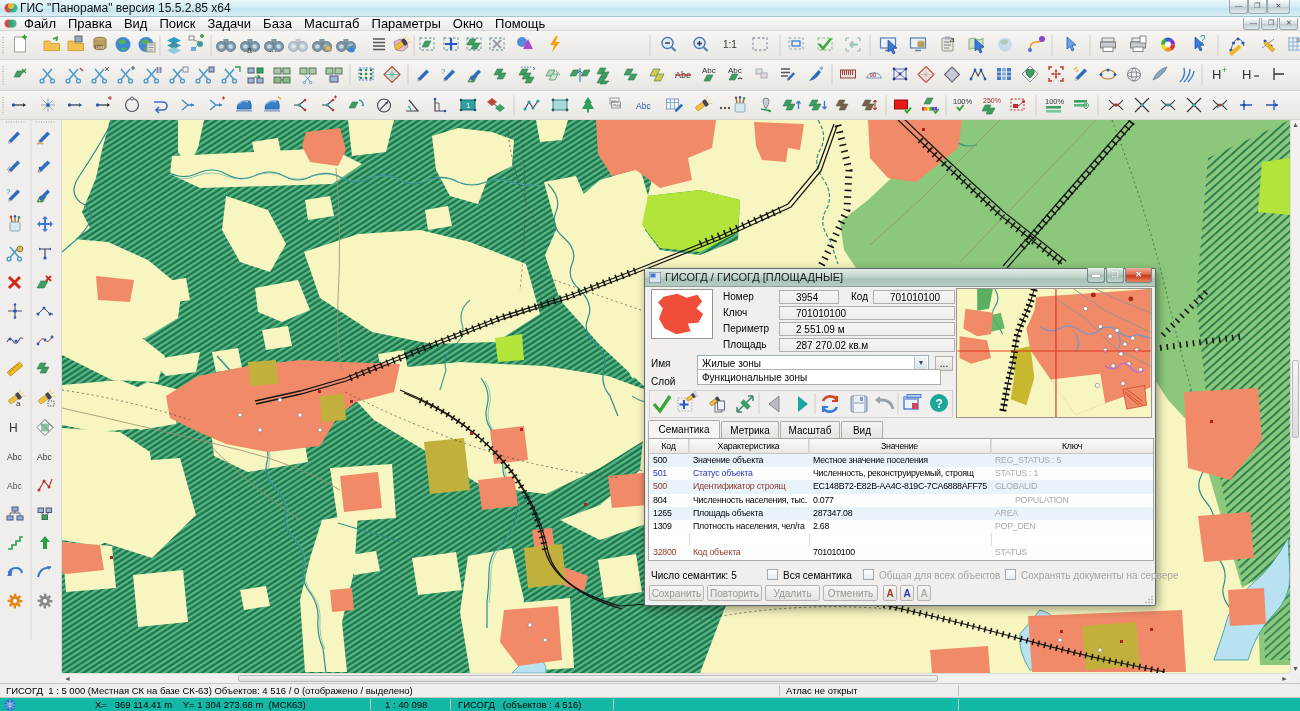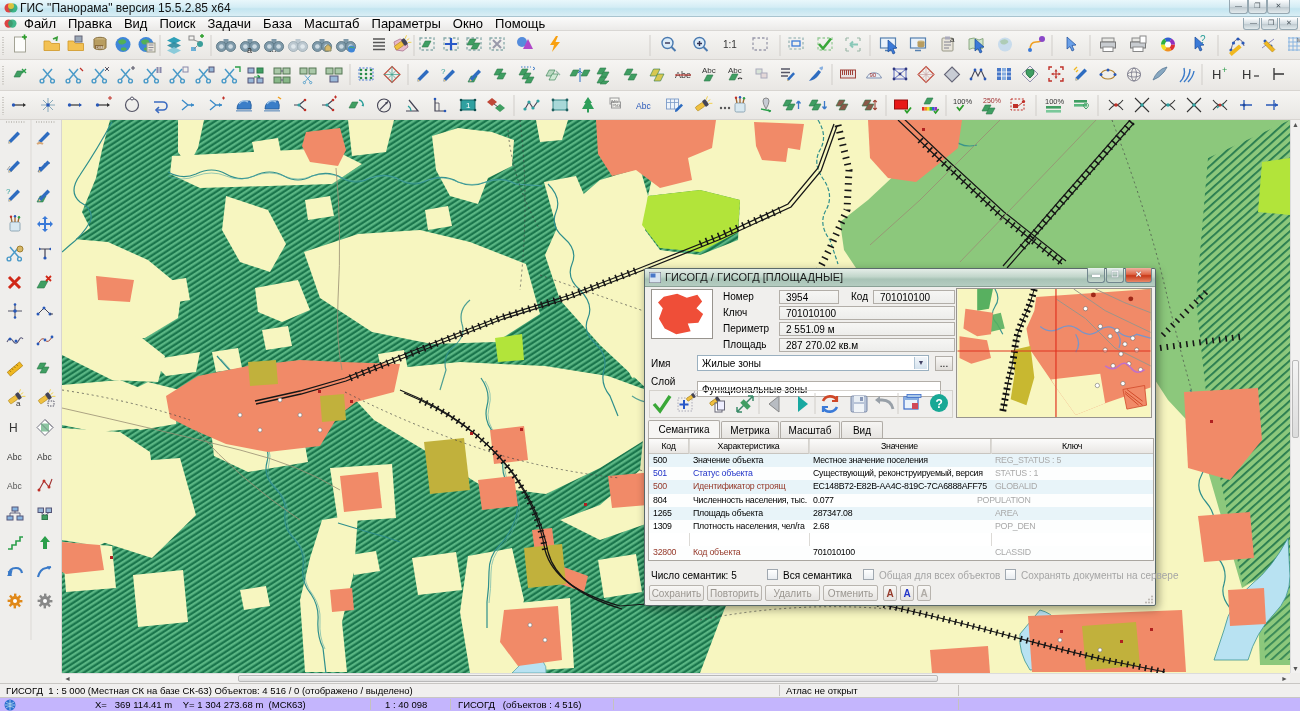--- a/index.html
+++ b/index.html
@@ -14,32 +14,32 @@
 #tb1{top:31px;height:29px}
 #tb2{top:60px;height:31px}
 #tb3{top:91px;height:29px}
 #leftbar{left:0;top:120px;width:62px;height:553px;background:#efeeec;border-right:1px solid #d8d5d1}
 #map{left:62px;top:120px;width:1228px;height:553px;background:#f8f8c6}
 #map svg{filter:blur(0.2px)}
 #vscroll{left:1290px;top:120px;width:10px;height:553px;background:#f2f1f0;border-left:1px solid #dcdcdc}
 #hscroll{left:62px;top:673px;width:1228px;height:10px;background:#f2f1f0;border-top:1px solid #dcdcdc}
 #corner{left:0;top:673px;width:62px;height:10px;background:#efeeec}
 #status1{left:0;top:683px;width:1300px;height:14px;background:#f0efee;border-top:1px solid #c8c6c3;color:#000;font-size:9.5px;line-height:13px}
-#status2{left:0;top:697px;width:1300px;height:14px;background:#c4b5fd;border-top:1px solid #c8c6c3;color:#000;font-size:9.5px;line-height:13px}
+#status2{left:0;top:697px;width:1300px;height:14px;background:#14b8a6;border-top:1px solid #c8c6c3;color:#000;font-size:9.5px;line-height:13px}
 .ssep{position:absolute;top:1px;bottom:1px;width:1px;background:#c4c2bf}
 #dialog{left:644px;top:268px;width:512px;height:338px;background:#f0efed;border:1px solid #5a6a6a;box-shadow:2px 3px 10px rgba(0,0,0,.4);border-radius:2px}
 .scrthumb{position:absolute;background:linear-gradient(180deg,#f4f4f4,#dcdcdc);border:1px solid #b8b8b8;border-radius:2px}
 .scrarr{position:absolute;color:#555;font-size:7px;text-align:center}
 
 #dialog{font-size:10px;color:#000}
 .dt{position:absolute;left:0;top:0;width:100%;height:18px;background:linear-gradient(180deg,#e4ede7 0%,#c2d6cb 45%,#a8c3b6 60%,#b5cdc1 100%);border-bottom:1px solid #8aa196;border-radius:2px 2px 0 0}
 .dt .t{position:absolute;left:20px;top:2px;font-size:11px;color:#1a1a1a}
 .dbtn{position:absolute;top:-1px;height:15px;border:1px solid #72878e;border-top:none;background:linear-gradient(180deg,#e8f1ee,#bccfc6 45%,#a4bcb1 55%,#c4d6cc);border-radius:0 0 3px 3px;color:#fff;font-size:8px;font-weight:bold;text-align:center;line-height:14px;text-shadow:0 0 1px #567}
 .dbtn.cl{background:linear-gradient(180deg,#f0b0a0,#e06848 45%,#c83818 55%,#e88868);color:#fff;font-weight:bold}
-.fld{position:absolute;height:14px;border:1px solid #b2aea8;background:linear-gradient(180deg,#f6f6f4,#ededeb);line-height:13px;padding-left:6px}
+.fld{position:absolute;height:14px;border:1px solid #b2aea8;background:linear-gradient(180deg,#f6f6f4,#ededeb);line-height:13px;padding-left:16px}
 .lbl{position:absolute;height:14px;line-height:14px;white-space:nowrap}
 .gray{color:#a5a5a5}
 .combo{position:absolute;height:16px;border:1px solid #9ab0c0;background:#fff;line-height:15px;padding-left:4px}
 .cbtn{position:absolute;right:1px;top:1px;width:13px;height:12px;background:linear-gradient(180deg,#f2f6fa,#d4e2ee);border-left:1px solid #b0c4d4;font-size:7px;color:#446;text-align:center;line-height:12px}
 .tab{position:absolute;top:152px;height:17px;border:1px solid #b0aca6;border-bottom:none;background:linear-gradient(180deg,#f6f5f3,#e6e4e1);text-align:center;border-radius:2px 2px 0 0;line-height:17px}
 .tab.act{background:#f7f6f4;height:18px;top:151px;z-index:3}
 .tbl{position:absolute;left:3px;top:169px;width:506px;height:123px;border:1px solid #aaa6a0;background:#fff;font-size:8.8px;letter-spacing:-0.25px}
 .th{position:absolute;top:0;height:15px;background:linear-gradient(180deg,#fcfcfb,#e9e7e4);border-right:1px solid #d4d1cc;border-bottom:1px solid #c8c5c0;text-align:center;line-height:15px}
 .tr{position:absolute;left:0;width:504px;height:13.2px;line-height:13.2px}
 .td{position:absolute;top:0;height:13.2px;overflow:hidden;white-space:nowrap;padding-left:4px}
@@ -1240,21 +1240,21 @@
 <span class="lbl" style="left:78px;top:37px">Ключ</span>
 <div class="fld" style="left:134px;top:37px;width:176px">701010100</div>
 <span class="lbl" style="left:78px;top:53px">Периметр</span>
 <div class="fld" style="left:134px;top:53px;width:176px">2 551.09 м</div>
 <span class="lbl" style="left:78px;top:69px">Площадь</span>
 <div class="fld" style="left:134px;top:69px;width:176px">287 270.02 кв.м</div>
 <span class="lbl" style="left:6px;top:88px">Имя</span>
 <div class="combo" style="left:52px;top:86px;width:232px">Жилые зоны<span class="cbtn">▼</span></div>
 <div class="fld" style="left:290px;top:87px;width:18px;height:15px;text-align:center;padding:0;background:linear-gradient(180deg,#f8f7f5,#e0ddd9)">...</div>
 <span class="lbl" style="left:6px;top:106px">Слой</span>
-<div class="combo" style="left:52px;top:112px;width:244px;border-color:#b2aea8">Функциональные зоны</div>
+<div class="combo" style="left:52px;top:100px;width:244px;border-color:#b2aea8">Функциональные зоны</div>
 <svg style="position:absolute;left:4px;top:121px" width="304" height="28" viewBox="0 0 304 28">
 <rect x="0.5" y="0.5" width="303" height="27" fill="none" stroke="#d4d1cc" stroke-width="1"></rect>
 <g transform="translate(2,3)">
           <path d="M3,11 L9,18 19,3" stroke="#3aa838" stroke-width="3.4" fill="none"></path>
         </g>
 <g transform="translate(28,3)">
           <rect x="1" y="5" width="14" height="13" fill="none" stroke="#99a" stroke-width="0.8" stroke-dasharray="1.5,1.5"></rect>
           <path d="M7,7 v9 M2.5,11.5 h9" stroke="#2858c8" stroke-width="2"></path>
           <g transform="translate(7,-3) scale(0.7)">
             <g transform="rotate(-35 10 10)">
@@ -1373,52 +1373,52 @@
  <div style="position:absolute;left:342px;top:0;width:1px;height:120px;background:#dcdad6"></div>
  <div class="tr" style="top:15.0px;background:#e8f4f9">
           <div class="td" style="left:0;width:40px;color:#000">500</div>
           <div class="td" style="left:40px;width:120px;color:#000">Значение объекта</div>
           <div class="td" style="left:160px;width:182px;color:#000">Местное значение поселения</div>
           <div class="td" style="left:342px;width:160px;color:#a9a9a9">REG_STATUS : 5</div>
         </div>
         <div class="tr" style="top:28.2px;background:#fdfefe">
           <div class="td" style="left:0;width:40px;color:#2234c8">501</div>
           <div class="td" style="left:40px;width:120px;color:#2234c8">Статус объекта</div>
-          <div class="td" style="left:160px;width:182px;color:#000">Существующий, реконструируемый, версия</div>
+          <div class="td" style="left:160px;width:182px;color:#000">Численность, реконструируемый, строящ</div>
           <div class="td" style="left:342px;width:160px;color:#a9a9a9">STATUS : 1</div>
         </div>
         <div class="tr" style="top:41.4px;background:#e8f4f9">
           <div class="td" style="left:0;width:40px;color:#95392a">500</div>
           <div class="td" style="left:40px;width:120px;color:#95392a">Идентификатор строящ</div>
           <div class="td" style="left:160px;width:182px;color:#000">EC148B72-E82B-AA4C-819C-7CA6888AFF75</div>
           <div class="td" style="left:342px;width:160px;color:#a9a9a9">GLOBALID</div>
         </div>
         <div class="tr" style="top:54.6px;background:#fdfefe">
           <div class="td" style="left:0;width:40px;color:#000">804</div>
           <div class="td" style="left:40px;width:120px;color:#000">Численность населения, тыс.</div>
           <div class="td" style="left:160px;width:182px;color:#000">0.077</div>
-          <div class="td" style="left:324px;width:160px;color:#a9a9a9">POPULATION</div>
+          <div class="td" style="left:362px;width:160px;color:#a9a9a9">POPULATION</div>
         </div>
         <div class="tr" style="top:67.8px;background:#e8f4f9">
           <div class="td" style="left:0;width:40px;color:#000">1265</div>
           <div class="td" style="left:40px;width:120px;color:#000">Площадь объекта</div>
           <div class="td" style="left:160px;width:182px;color:#000">287347.08</div>
           <div class="td" style="left:342px;width:160px;color:#a9a9a9">AREA</div>
         </div>
         <div class="tr" style="top:81.0px;background:#fdfefe">
           <div class="td" style="left:0;width:40px;color:#000">1309</div>
           <div class="td" style="left:40px;width:120px;color:#000">Плотность населения, чел/га</div>
           <div class="td" style="left:160px;width:182px;color:#000">2.68</div>
           <div class="td" style="left:342px;width:160px;color:#a9a9a9">POP_DEN</div>
         </div>
         <div class="tr" style="top:107.4px;background:#fdfefe">
           <div class="td" style="left:0;width:40px;color:#95392a">32800</div>
           <div class="td" style="left:40px;width:120px;color:#95392a">Код объекта</div>
           <div class="td" style="left:160px;width:182px;color:#000">701010100</div>
-          <div class="td" style="left:342px;width:160px;color:#a9a9a9">CLASSID</div>
+          <div class="td" style="left:342px;width:160px;color:#a9a9a9">STATUS</div>
         </div>
 </div>
 <span class="lbl" style="left:6px;top:300px">Число семантик: 5</span>
 <span class="chk" style="left:122px;top:300px"></span>
       <span class="lbl" style="left:138px;top:300px">Вся семантика</span>
 <span class="chk" style="left:218px;top:300px"></span>
       <span class="lbl gray" style="left:234px;top:300px">Общая для всех объектов</span>
 <span class="chk" style="left:360px;top:300px"></span>
       <span class="lbl gray" style="left:376px;top:300px">Сохранять документы на сервере</span>
 <span class="pbtn" style="left:4px">Сохранить</span>

